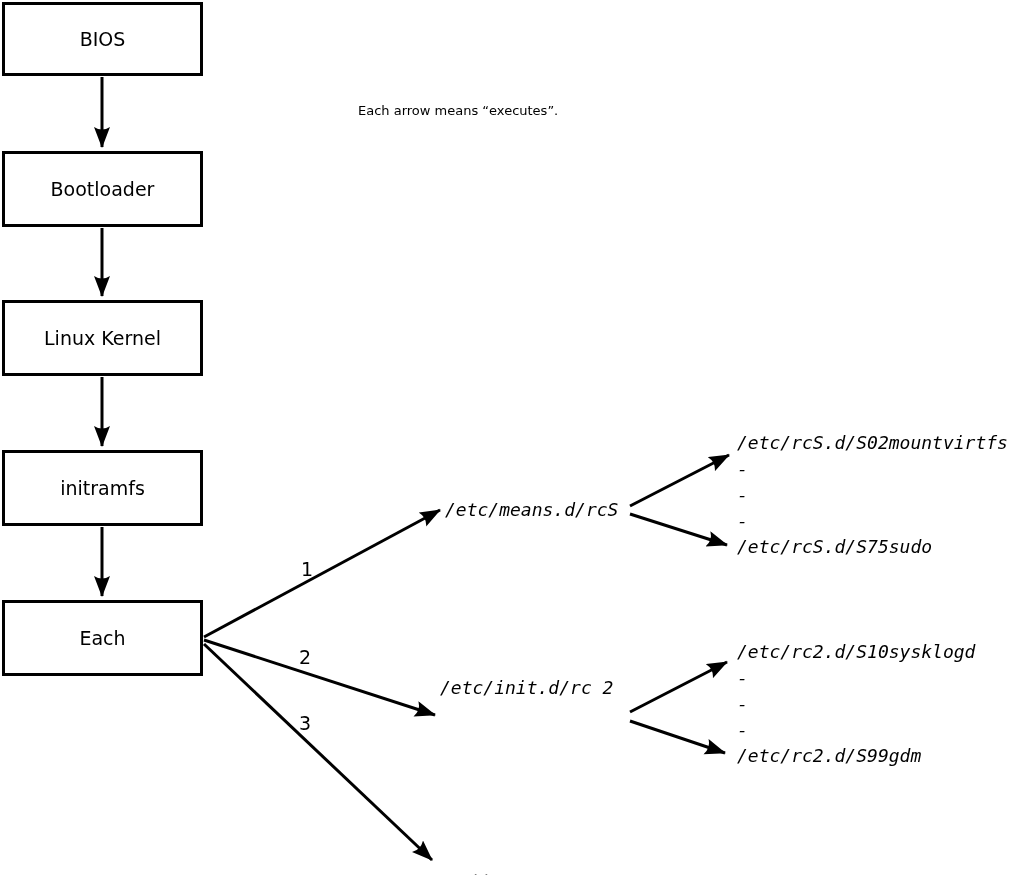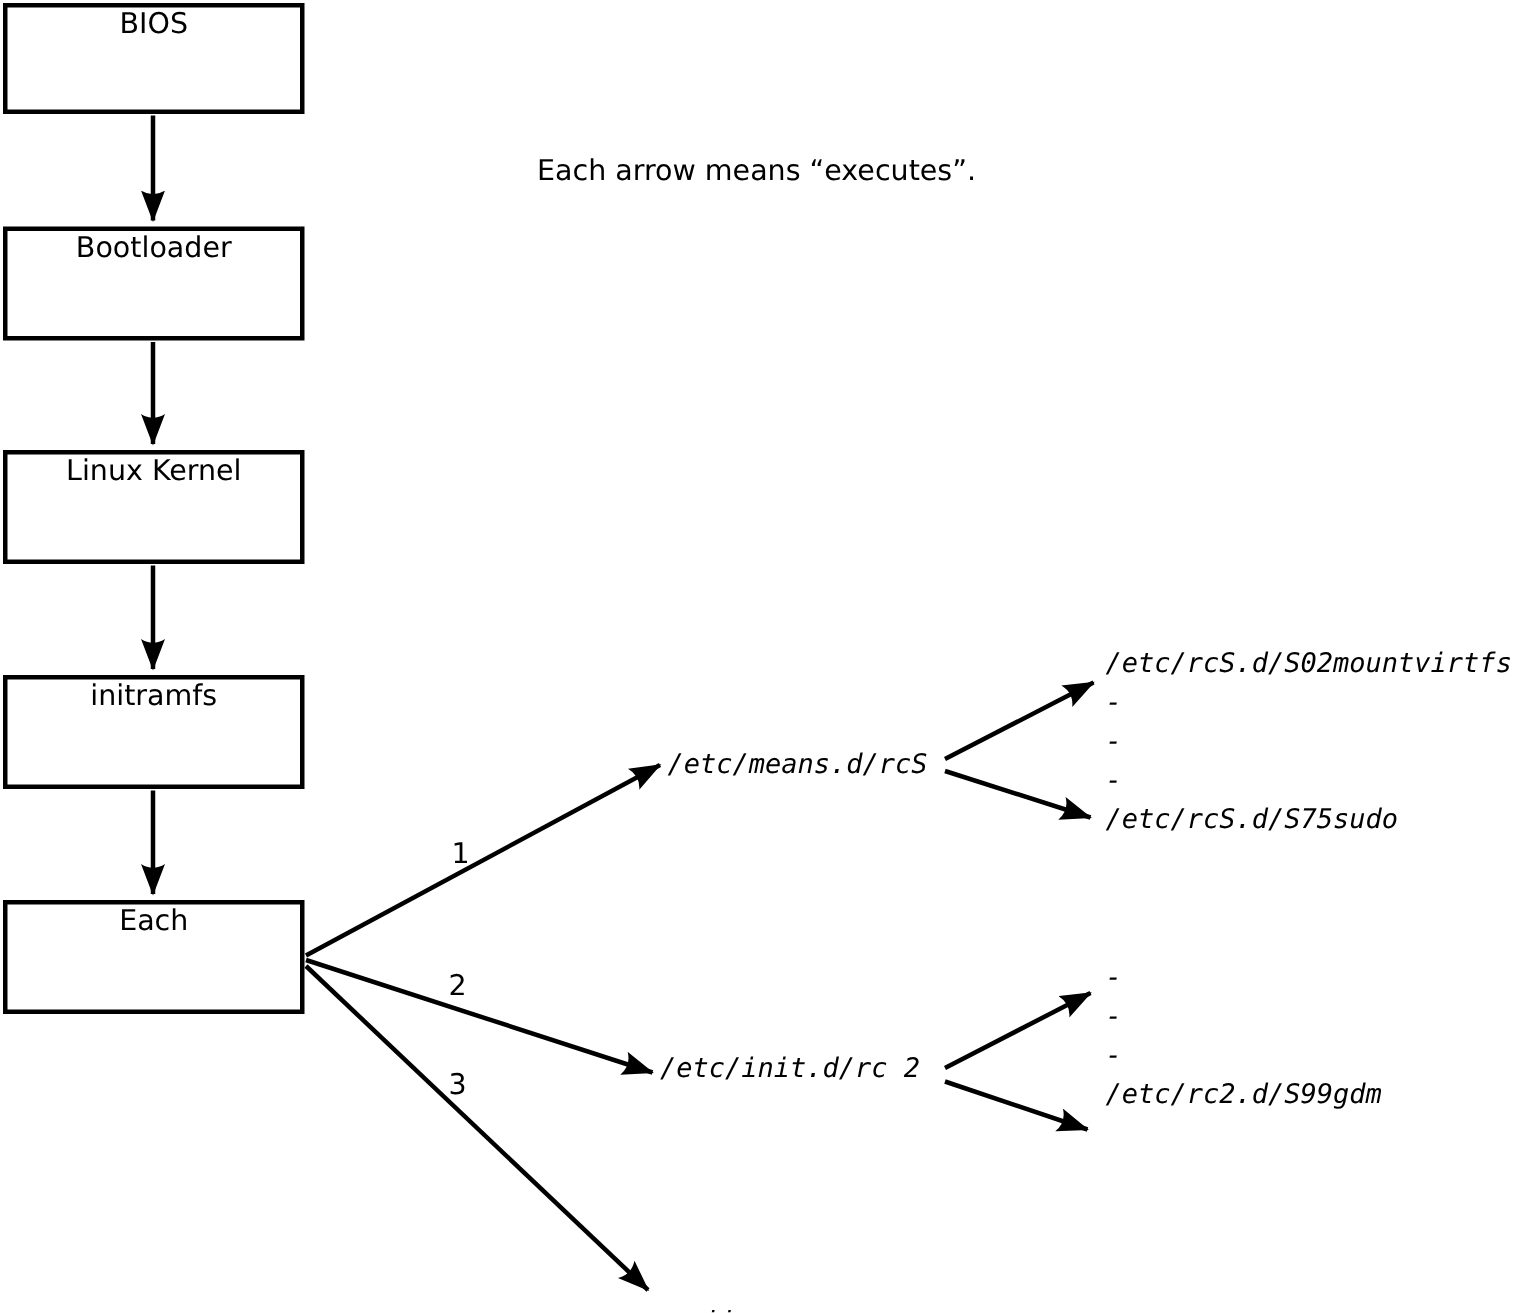--- a/index.html
+++ b/index.html
@@ -22,50 +22,51 @@
   }
   .arrows-layer line { stroke: currentColor; stroke-width: 3; }
   .node-box {
     position: absolute;
     left: 2px;
     width: 201px;
     height: 76px;
     border: 3px solid var(--ink);
     background: var(--paper);
     display: flex;
+    align-items: center;
     justify-content: center;
     font-size: 19px;
     color: var(--ink);
   }
   .box-bios       { top: 2px;   height: 74px; }
   .box-bootloader { top: 151px; }
   .box-kernel     { top: 300px; }
   .box-initramfs  { top: 450px; }
   .box-init       { top: 600px; }
   .caption {
     position: absolute;
     left: 358px; top: 103px;
-    font-size: 19px;
+    font-size: 13px;
     white-space: nowrap;
   }
   .branch-num {
     position: absolute;
     font-size: 19px;
   }
   .num-1 { left: 301px; top: 558px; }
   .num-2 { left: 299px; top: 646px; }
   .num-3 { left: 299px; top: 712px; }
   .mono {
     font-family: "DejaVu Sans Mono", "Liberation Mono", monospace;
     font-size: 18px;
     white-space: nowrap;
     font-style: italic;
   }
   .target-rcs   { position: absolute; left: 445px; top: 499px; }
-  .target-rc2   { position: absolute; left: 440px; top: 702px; }
+  .target-rc2   { position: absolute; left: 440px; top: 677px; }
   .target-getty { position: absolute; left: 448px; top: 850px; margin-top: 20px; }
   .script-group {
     position: absolute;
     line-height: 26px;
   }
   .group-rcs { left: 737px; top: 430px; }
   .group-rc2 { left: 737px; top: 639px; }
 </style>
 </head>
 <body>
@@ -119,19 +120,20 @@
 
   <div class="mono script-group group-rcs">
     <div>/etc/rcS.d/S02mountvirtfs</div>
     <div>-</div>
     <div>-</div>
     <div>-</div>
     <div>/etc/rcS.d/S75sudo</div>
   </div>
 
   <div class="mono script-group group-rc2">
+    <div>/etc/rc2.d/S10sysklogd</div>
     <div>-</div>
     <div>-</div>
     <div>-</div>
     <div>/etc/rc2.d/S99gdm</div>
   </div>
 
 </div>
 
 </body></html>

